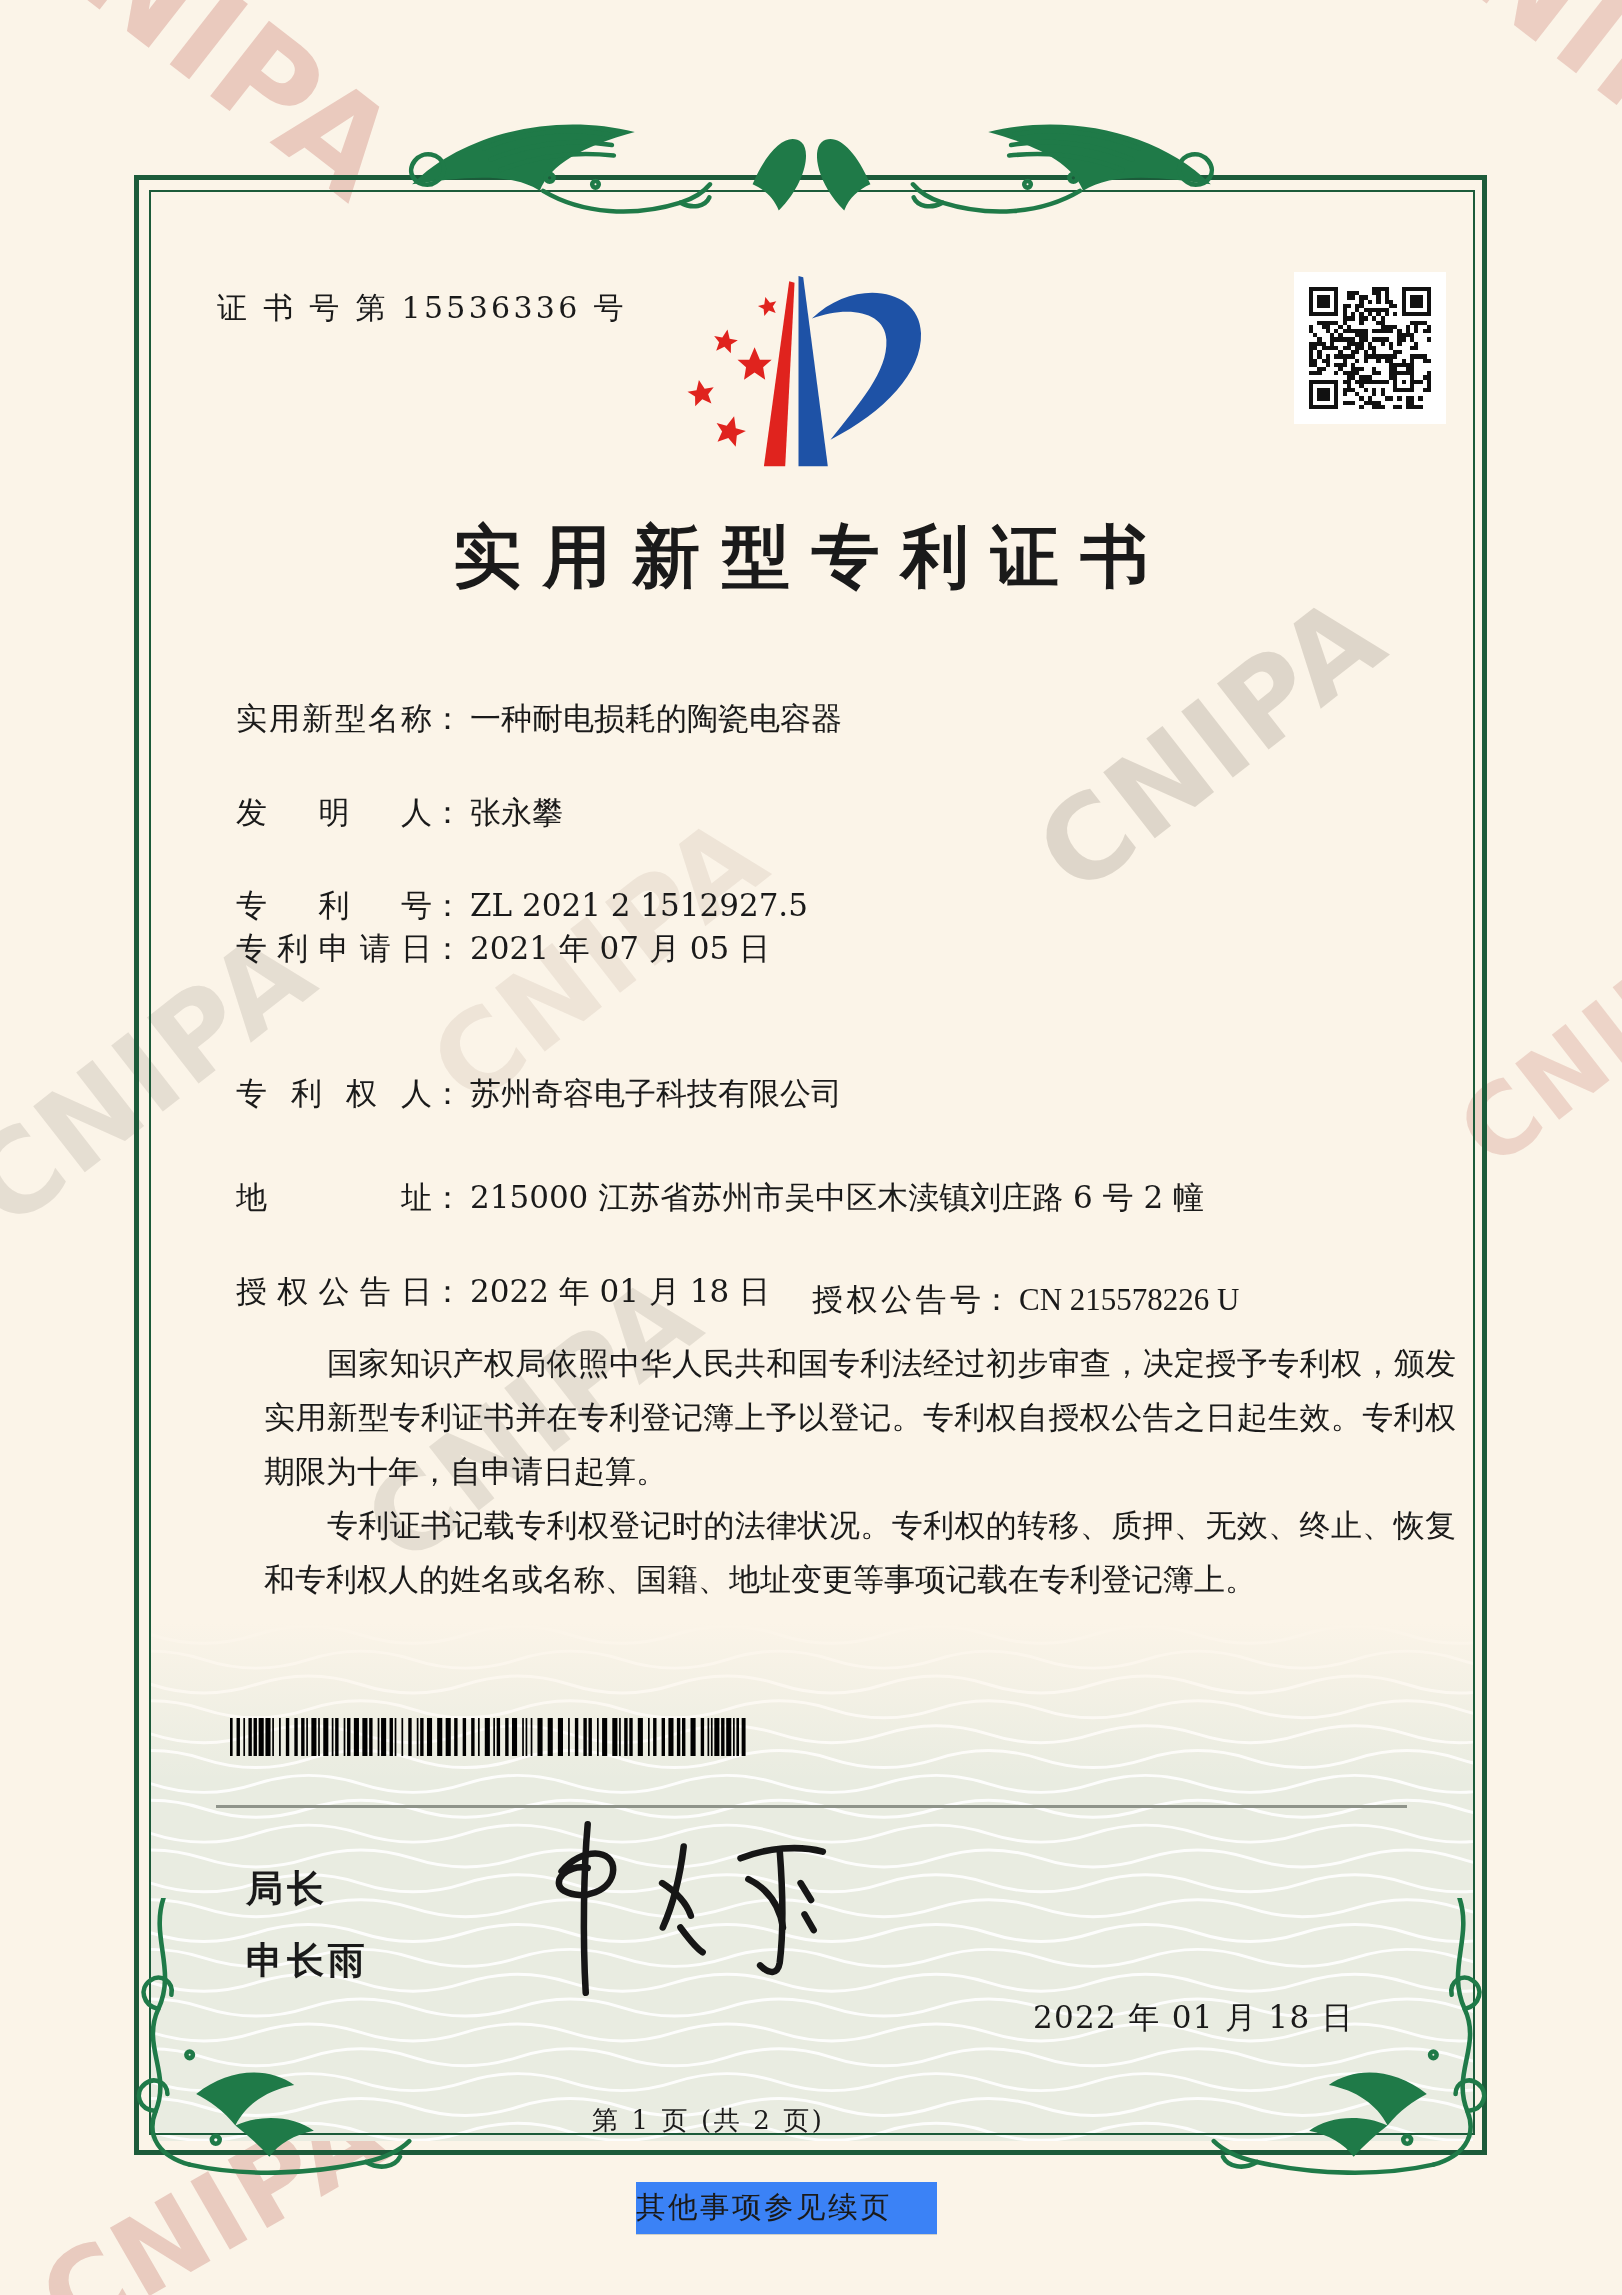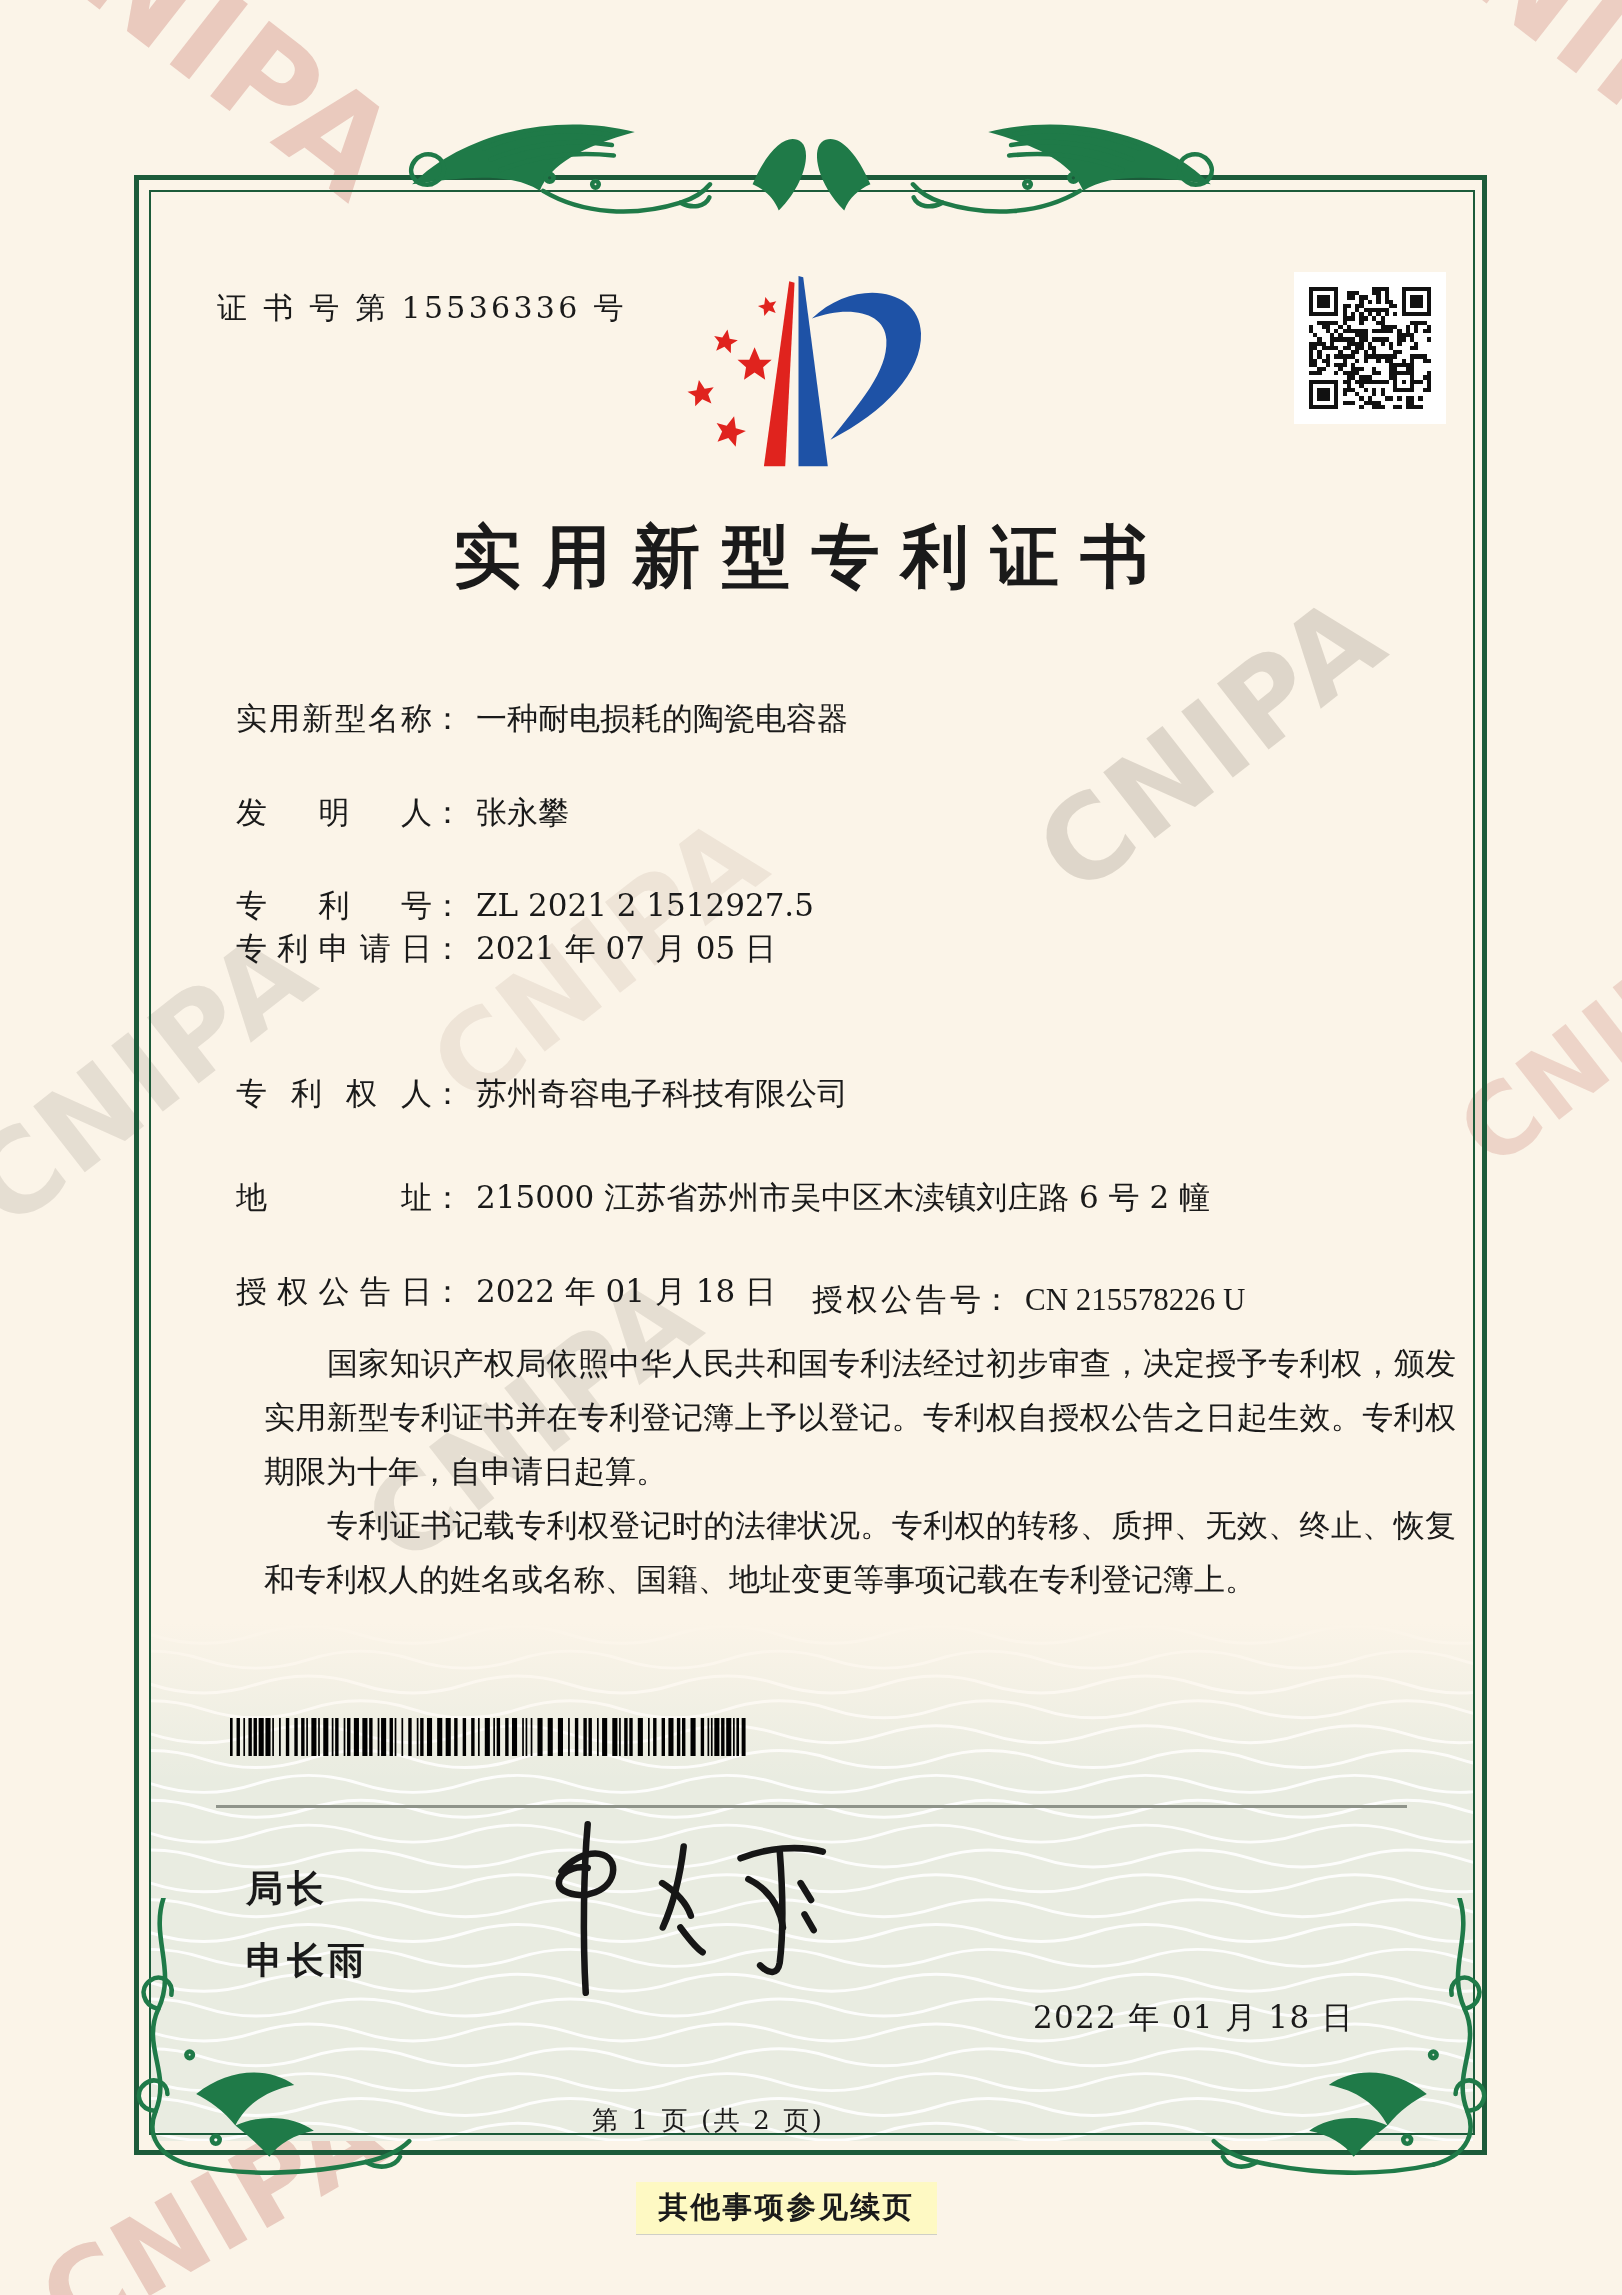--- a/index.html
+++ b/index.html
@@ -32,42 +32,42 @@
   .cert-no{position:absolute; left:217px; top:288px; font-size:30px; letter-spacing:3.3px; z-index:5;}
   .logo{position:absolute; left:687px; top:272px; width:255px; height:213px; z-index:5;}
   .qr{position:absolute; left:1294px; top:272px; width:152px; height:152px; background:#ffffff; z-index:5; padding:0;}
   .qr svg{position:absolute; left:15px; top:15px; width:122px; height:122px;}
   .title{position:absolute; left:0; top:512px; width:1623px; text-align:center;
     font-size:68px; font-weight:700; letter-spacing:21.6px; z-index:5;}
   
   .frow{position:absolute; left:217px; width:1230px; font-size:31px; z-index:5; white-space:nowrap;}
   .flabel{display:inline-block; width:196px; text-align:justify; text-align-last:justify; vertical-align:bottom;margin-left:19px;}
   .fcolon{display:inline-block;}
-  .fvalue{display:inline-block; margin-left:13px;text-align:center;}
+  .fvalue{display:inline-block; margin-left:7px;text-align:center;}
   .grant-no-group{position:absolute; left:576px; top:8px;font-family:Liberation Serif, serif;}
   .flabel.g2{width:169px;}
   
   .body-text{position:absolute; left:216px; top:1336px; width:1192px; font-size:31px;
     line-height:54px; text-align:justify; z-index:5;margin-left:48px;}
   .body-text p{margin:0; text-indent:63px;}
   
   .barcode{position:absolute; left:230px; top:1718px; width:531px; height:38px; z-index:5;}
   .divider{position:absolute; left:216px; top:1805px; width:1191px; height:2.6px; background:#8f948a; z-index:5;}
   
   .director-role{position:absolute; left:246px; top:1864px; font-size:37px; font-weight:700;
     font-family:"DejaVu Sans","Liberation Sans",sans-serif; letter-spacing:3.9px; z-index:6;}
   .director-name{position:absolute; left:246px; top:1936px; font-size:37px; font-weight:700;
     font-family:Liberation Mono, monospace; letter-spacing:3.9px; z-index:6;}
   .signature{position:absolute; left:484px; top:1806px; width:419px; height:209px; z-index:6;}
   .issue-date{position:absolute; left:1033px; top:1997px; font-size:31px; z-index:6; letter-spacing:1.3px;}
   .pagination{position:absolute; left:592px; top:2103px; width:314px; text-align:left; font-size:26px; z-index:6; letter-spacing:2.6px;}
   
   .footer-strip{position:absolute; left:636px; top:2182px; width:301px; height:52px;
-    background:#fef9c3; border-bottom:1.3px solid #cfcfc7; z-index:5;
-    display:flex; align-items:center; justify-content:center;font-weight:bold;}
+    background:#3b82f6; border-bottom:1.3px solid #cfcfc7; z-index:5;
+    display:flex; align-items:center; justify-content:flex-start;}
   .footer-note{font-size:29.4px; letter-spacing:2.6px;}
 </style>
 </head>
 <body>
 
 <div class="page">
 
   <div class="wm" style="left:-26px; top:-46px; font-size:131px; color:rgba(217,160,148,0.50); transform:rotate(38deg);">CNIPA</div>
   <div class="wm" style="left:1361px; top:-52px; font-size:131px; color:rgba(217,160,148,0.45); transform:rotate(38deg);">CNIPA</div>
   <div class="wm" style="left:1011px; top:677px; font-size:115px; color:rgba(175,165,152,0.38); transform:rotate(-38deg);">CNIPA</div>

